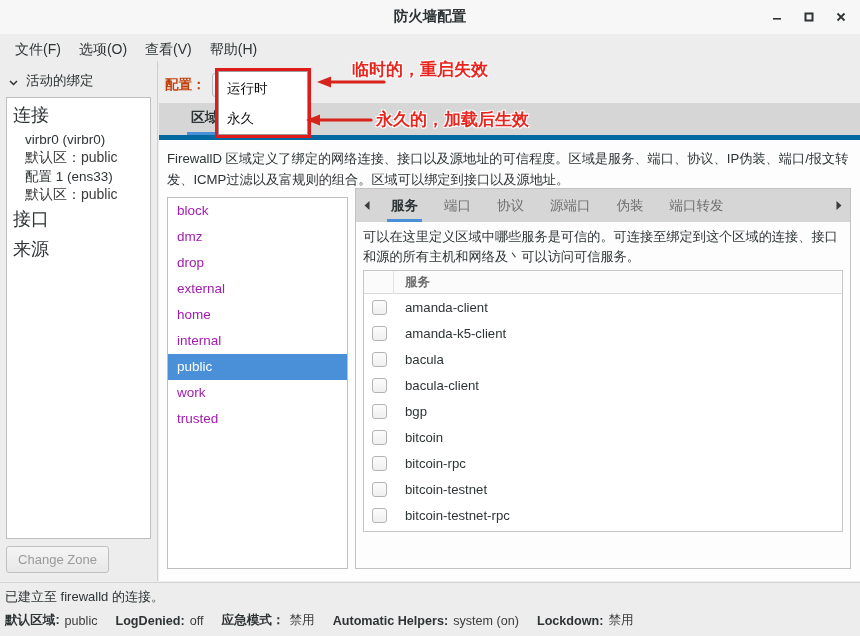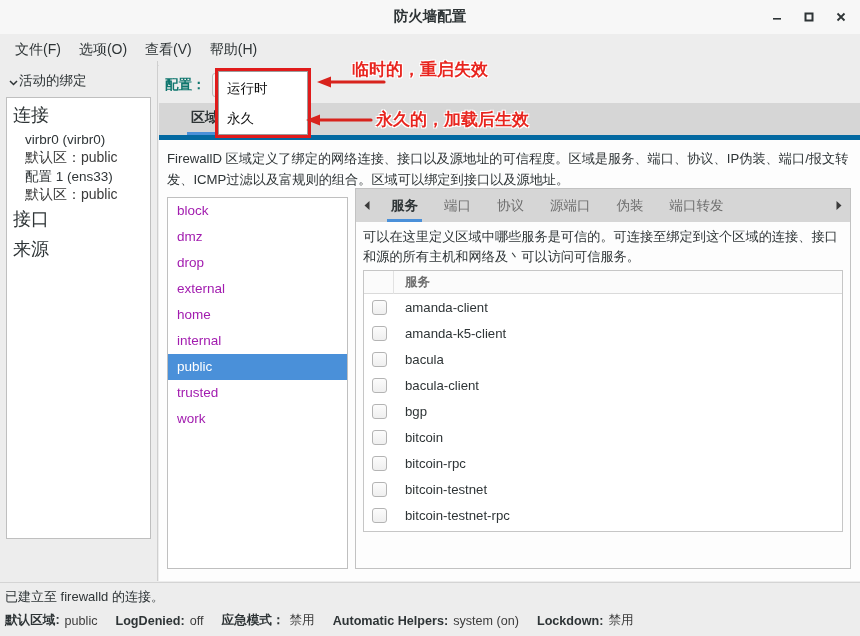--- a/index.html
+++ b/index.html
@@ -51,21 +51,21 @@
   }
 
   
   .leftpane {
     position: absolute; left: 0; top: 61px; width: 158px; height: 520px;
     background: #ededed;
     border-right: 1px solid #cfcfcf;
   }
   .expander {
     position: absolute; left: 8px; top: 11px;
-    display: flex; align-items: center; 
+    display: flex; align-items: center; gap: 7px;
     font-size: 13.5px; color: #2e3436;
   }
   .chev {
     width: 11px; height: 11px; display: block;
   }
   .bindings-list {
     position: absolute; left: 6px; top: 36px; width: 145px; height: 442px;
     background: #ffffff;
     border: 1px solid #bfbfbf;
     overflow: hidden;
@@ -94,21 +94,21 @@
 
   
   .rightpane {
     position: absolute; left: 159px; top: 61px; width: 701px; height: 520px;
     background: #ededed;
   }
   .config-row {
     position: absolute; left: 6px; top: 12px;
     display: flex; align-items: center; gap: 6px;
   }
-  .config-label { font-size: 13.5px; font-weight: bold; color: #0f766e; }
+  .config-label { font-size: 13.5px; font-weight: bold; color: #c2410c; }
   .config-combo {
     width: 96px; height: 24px;
     background: linear-gradient(#f6f6f6,#e9e9e9);
     border: 1px solid #bcbcbc; border-radius: 3px;
     display: flex; align-items: center;
     padding: 0 6px;
     font-size: 13px; color: #2e3436;
   }
 
   
@@ -333,20 +333,21 @@
         <div class="bl-entry-sub"><span>默认区</span>：<span>public</span></div>
       </div>
       <div class="bl-entry">
         <div class="bl-entry-name">配置 1 (ens33)</div>
         <div class="bl-entry-sub"><span>默认区</span>：<span>public</span></div>
       </div>
       <div class="bl-group">接口</div>
       <div class="bl-group">来源</div>
     </div>
 
+    <div class="changezone">Change Zone</div>
   </div>
 
   <div class="rightpane">
 
     <div class="config-row">
       <span class="config-label">配置：</span>
       <span class="config-combo">
         <span>运行时</span>
       </span>
     </div>
@@ -361,22 +362,22 @@
         <div class="zone-desc">FirewallD 区域定义了绑定的网络连接、接口以及源地址的可信程度。区域是服务、端口、协议、IP伪装、端口/报文转发、ICMP过滤以及富规则的组合。区域可以绑定到接口以及源地址。</div>
 
         <div class="zone-list">
           <div class="zone-item">block</div>
           <div class="zone-item">dmz</div>
           <div class="zone-item">drop</div>
           <div class="zone-item">external</div>
           <div class="zone-item">home</div>
           <div class="zone-item">internal</div>
           <div class="zone-item selected">public</div>
+          <div class="zone-item">work</div>
           <div class="zone-item">trusted</div>
-          <div class="zone-item">work</div>
         </div>
 
         <div class="inner-nb">
           <div class="inb-tabs">
             <div class="inb-arrow">
               <svg width="8" height="11" viewBox="0 0 8 11">
                   <path d="M6.5 1 L1.5 5.5 L6.5 10 Z" fill="#3b3b3b"></path>
                 </svg>
             </div>
             <div class="inb-tab-strip">

